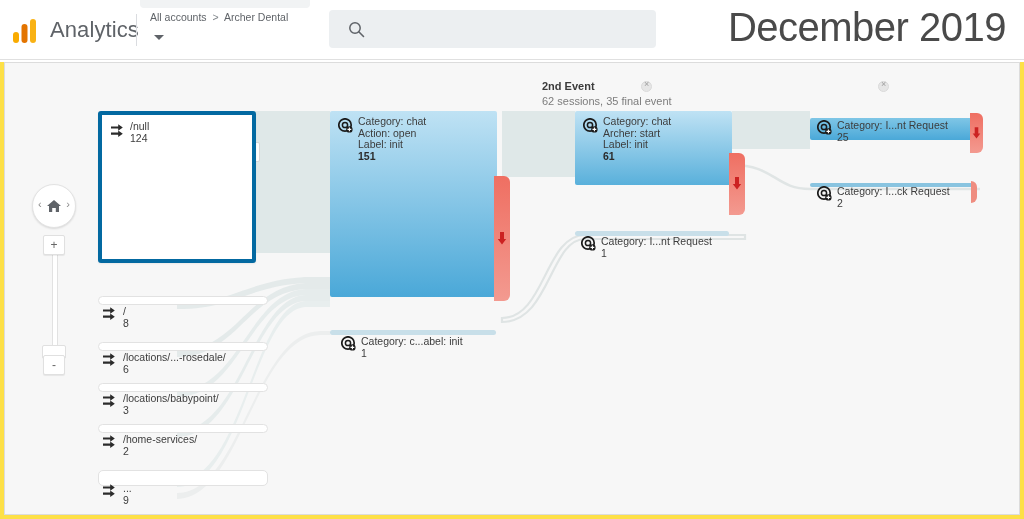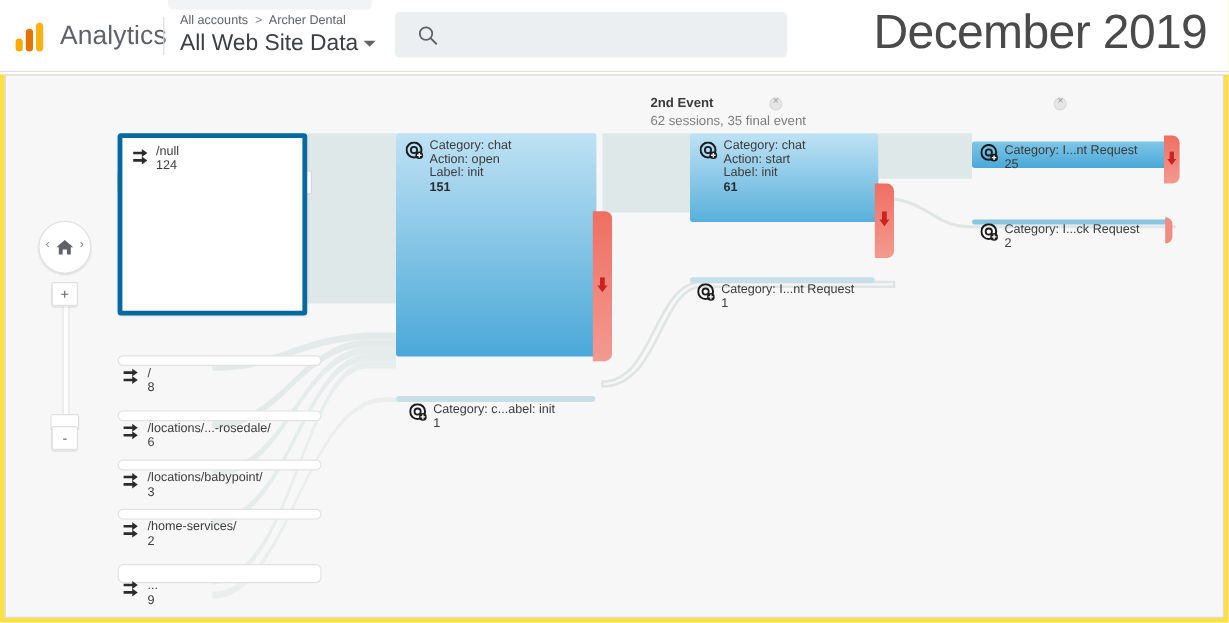--- a/index.html
+++ b/index.html
@@ -197,21 +197,21 @@
     <div class="brand">Analytics</div>
     <div class="brand-divider"></div>
 
     <div class="acct-crumb">
       <span>All accounts</span>
       <span class="sep">&gt;</span>
       <span>Archer Dental</span>
     </div>
 
     <div class="acct-view">
-      <span>All Web Site Data</span><span class="caret"></span>
+      <span class="caret"></span>
     </div>
 
     <div class="search-box">
       <span class="mag">
         <svg width="17" height="17" viewBox="0 0 17 17">
           <circle cx="7" cy="7" r="5.2" fill="none" stroke="#5f6368" stroke-width="1.5"></circle>
           <line x1="10.8" y1="10.8" x2="15.5" y2="15.5" stroke="#5f6368" stroke-width="1.6" stroke-linecap="round"></line>
         </svg>
       </span>
       <input class="search-input" type="text" value="" placeholder="" style="">
@@ -405,21 +405,21 @@
       <span class="tgt-icon" style="left:8px;top:7px;">
         <svg width="15" height="15" viewBox="0 0 15 15">
           <circle cx="7" cy="7" r="6.2" fill="none" stroke="#1b1b1b" stroke-width="1.7"></circle>
           <circle cx="7" cy="7" r="2.6" fill="none" stroke="#1b1b1b" stroke-width="1.5"></circle>
           <circle cx="11.4" cy="11.4" r="3.2" fill="#1b1b1b"></circle>
           <path d="M11.4 9.5v3.8M9.5 11.4h3.8" stroke="#fff" stroke-width="1.1"></path>
         </svg>
       </span>
       <div class="node-txt" style="left:28px;top:5px;">
         <span>Category: chat</span><br>
-        <span>Action: start</span><br>
+        <span>Archer: start</span><br>
         <span>Label: init</span><br>
         <b>61</b>
       </div>
     </div>
 
     <div class="dropbar rr" style="left:724px;top:90px;width:16px;height:62px;">
       <span class="dicon" style="top:23px;">
         <svg width="10" height="13" viewBox="0 0 10 13">
           <path d="M3 0h4v7h2.2L5 12.6.8 7H3z" fill="#cc2222"></path>
         </svg>

